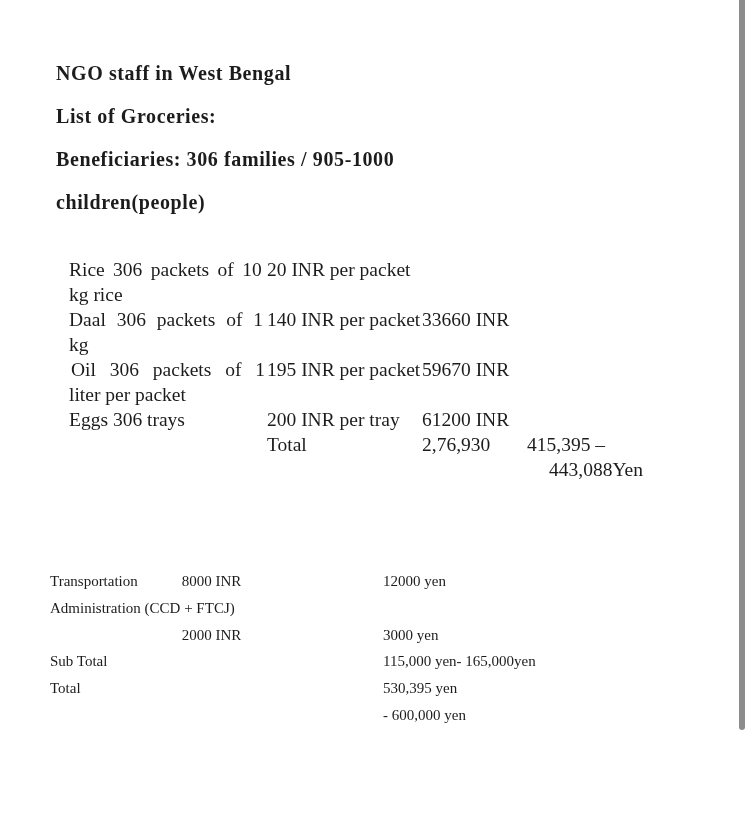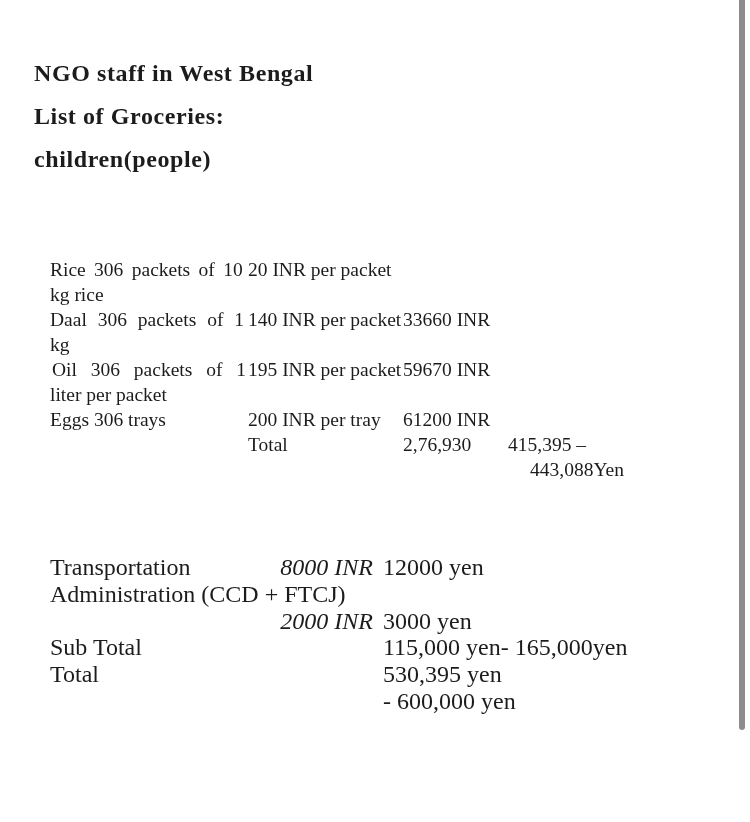--- a/index.html
+++ b/index.html
@@ -7,63 +7,64 @@
     width: 750px; height: 822px;
     position: relative;
     background: #ffffff;
     overflow: hidden;
     font-family: "Liberation Serif", serif;
     color: #1c1c1c;
   }
 
   
   .heading {
-    position: absolute; left: 34px; top: 52px; width: 645px;
-    font-size: 24px; font-weight: 700; line-height: 43px;
+    position: absolute; left: 56px; top: 52px; width: 645px;
+    font-size: 20px; font-weight: 700; line-height: 43px;
     letter-spacing: 0.6px;
   }
 
   
   .grocery {
     position: absolute; left: 50px; top: 257px; width: 660px;
     font-size: 19.5px; line-height: 25px;
   }
-  .g-row { display: grid; grid-template-columns: 198px 155px 105px 190px; align-items: start; }
+  .g-row { display: grid; grid-template-columns: 198px 155px 105px 190px; align-items: start; margin-left: 19px; }
   .g-cell { overflow: visible; }
   .g-item .gline { white-space: nowrap; }
   .ws-rice { word-spacing: 3.5px; }
   .ws-daal { word-spacing: 6px; }
   .ws-oil  { word-spacing: 9px; text-align: center; }
   .g-price, .g-inr { white-space: nowrap; }
   .g-yen .gline { white-space: nowrap; }
   .g-yen .yline2 { text-indent: 22px; }
 
   
   .costs {
-    position: absolute; left: 50px; top: 554px; width: 660px;
-    font-size: 24px; line-height: 26.8px;
+    position: absolute; left: 50px; top: 568px; width: 660px;
+    font-size: 15px; line-height: 26.8px;
   }
   .c-row { position: relative; height: 26.8px; }
   .c-label { white-space: nowrap; }
-  .c-inr { position: absolute; left: 0; top: 0; width: 323px; text-align: right; white-space: nowrap; font-style: italic; }
+  .c-inr { position: absolute; left: 0; top: 0; width: 323px; text-align: center; white-space: nowrap; }
   .c-yen { position: absolute; left: 333px; top: 0; white-space: nowrap; }
   .c-yen div { white-space: nowrap; }
 
   
   .scrollbar-thumb {
     position: absolute; left: 739px; top: 0; width: 6px; height: 730px;
     background: #8c8c8c; border-radius: 0 0 3px 3px;
   }
 </style>
 </head>
 <body>
 
 <div class="heading">
   <div>NGO staff in West Bengal</div>
   <div>List of Groceries:</div>
+  <div>Beneficiaries: 306 families / 905-1000</div>
   <div>children(people)</div>
 </div>
 
 <div class="grocery">
 
   <div class="g-row">
     <div class="g-cell g-item">
       <div class="gline ws-rice">Rice 306 packets of 10</div>
       <div class="gline">kg rice</div>
     </div>

